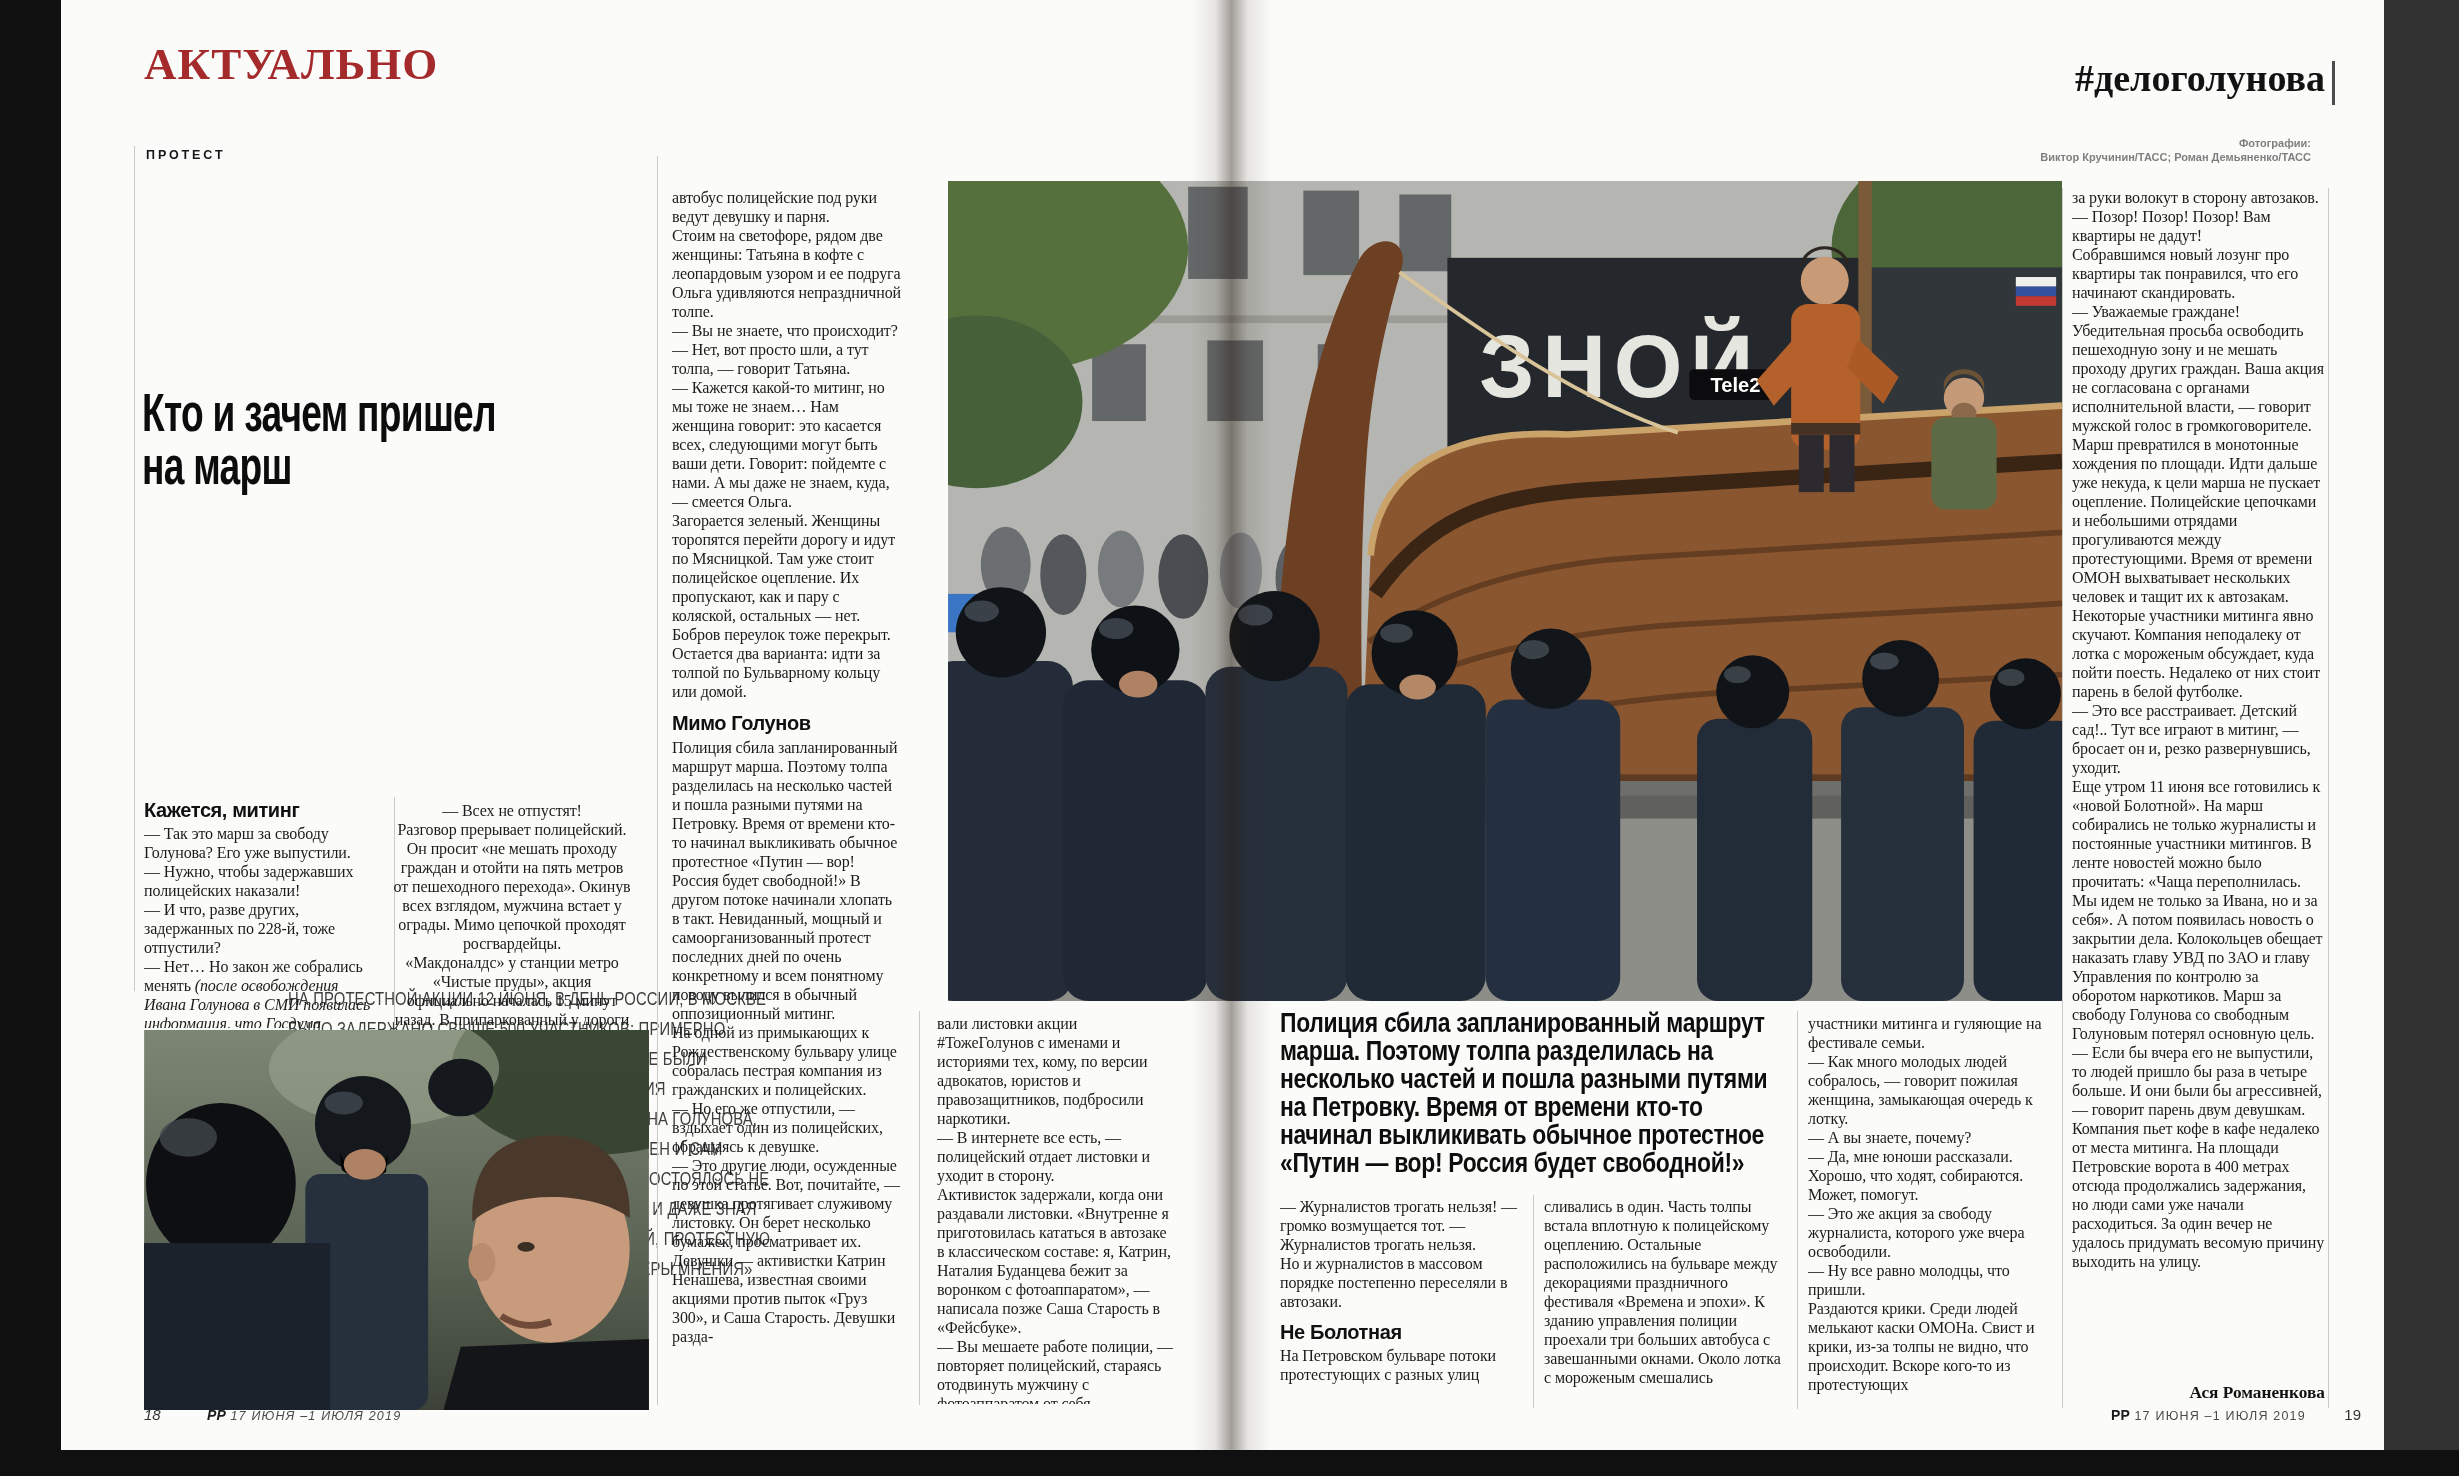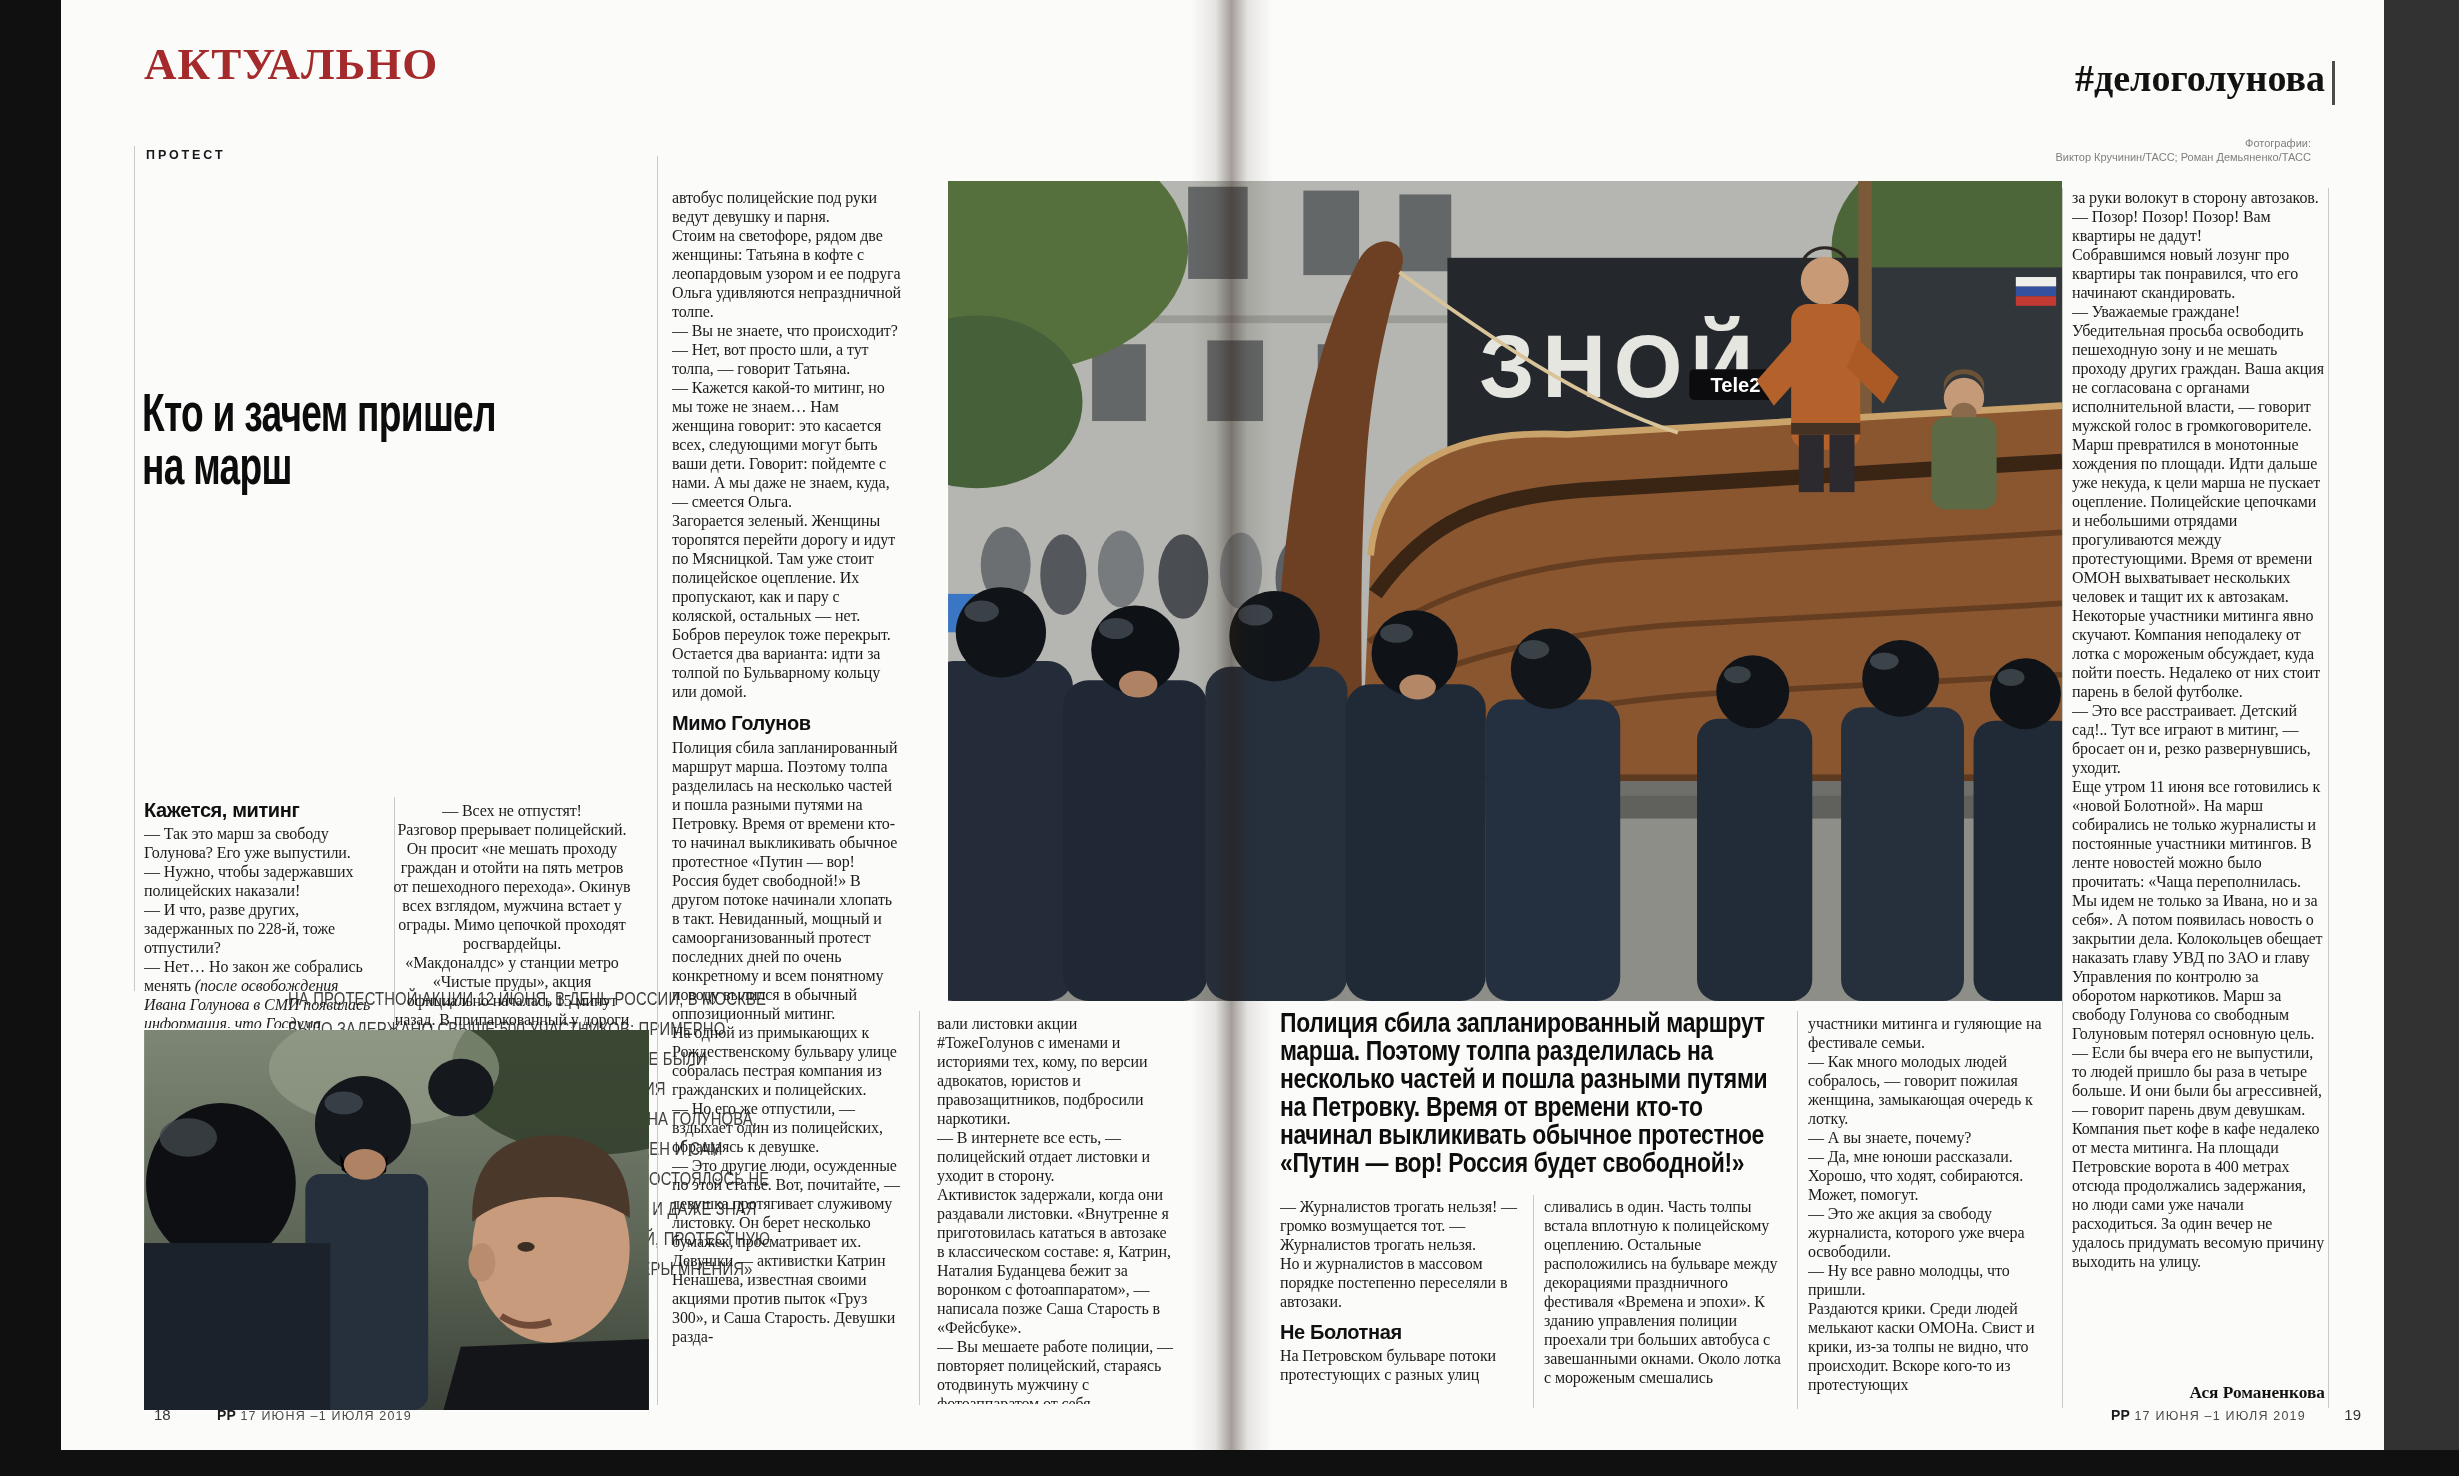--- a/index.html
+++ b/index.html
@@ -28,21 +28,21 @@
   #lead{left:144px;top:492px;width:634px;font-family:"Liberation Sans",sans-serif;
         font-size:19px;line-height:30px;color:#3e3e3e;text-transform:uppercase;
         letter-spacing:0.2px;transform:scaleX(0.78);}
   #pullquote{left:1280px;top:1009px;width:596px;font-family:"Liberation Sans",sans-serif;
              font-weight:bold;font-size:27px;line-height:28px;color:#0d0d0d;letter-spacing:-0.4px;
              transform:scaleX(0.85);}
   #hashtag{left:1883px;top:56px;width:442px;text-align:right;font-family:"Liberation Serif",serif;
            font-weight:bold;font-size:38px;color:#121212;}
   #hashbar{left:2332px;top:61px;width:2.9px;height:44px;background:#4c4c4c;}
   #credits{left:1927px;top:136px;width:384px;text-align:right;
-           font-family:"Liberation Sans",sans-serif;font-weight:normal;font-size:11px;
+           font-family:"Liberation Sans",sans-serif;font-weight:bold;font-size:11px;
            line-height:14.4px;color:#7f7f7f;}
   #author{left:2072px;top:1383px;width:253px;text-align:right;font-family:"Liberation Serif",serif;
           font-weight:bold;font-size:17.3px;color:#111;}
   .foot{top:1406px;font-family:"Liberation Sans",sans-serif;font-size:12.5px;color:#4a4a4a;
         letter-spacing:1.2px;}
   .foot b{font-size:14px;color:#1c1c1c;letter-spacing:0;}
   .foot .pn{font-size:15px;color:#333;letter-spacing:0;}
   #gutter{left:1191px;top:0;width:81px;height:1450px;z-index:40;
           background:linear-gradient(90deg,rgba(0,0,0,0) 0%,rgba(40,30,22,0.10) 30%,
           rgba(40,28,20,0.42) 50%,rgba(40,30,22,0.10) 70%,rgba(0,0,0,0) 100%);}
@@ -127,21 +127,21 @@
 
       <ellipse cx="424" cy="228" rx="82" ry="98" fill="#c79b7c"></ellipse>
       <path d="M342,200 C340,130 380,108 430,110 C486,112 508,150 506,196 C470,168 380,164 342,200 Z" fill="#4a392b"></path>
       <ellipse cx="352" cy="242" rx="14" ry="20" fill="#b98c6d"></ellipse>
       <ellipse cx="398" cy="226" rx="9" ry="5" fill="#3a2e24"></ellipse>
       <path d="M372,298 q24,16 52,6" stroke="#6f4a38" stroke-width="7" fill="none"></path>
       <path d="M330,330 L526,322 L526,396 L312,396 Z" fill="#141519"></path>
     </svg>
   </div>
 
-  <div class="abs foot" style="left:154px;width:576px;">
+  <div class="abs foot" style="left:144px;width:576px;font-style:italic;">
     <span class="pn">18</span>
     <span style="display:inline-block;width:37px;"></span>
     <b>РР</b>
     <span>17 ИЮНЯ –1 ИЮЛЯ 2019</span>
   </div>
 
   <div class="abs" style="left:908px;top:181px;width:1114px;height:820px;padding-left:40px;">
     <svg width="1114" height="820" viewBox="0 0 1160 854">
       <rect width="1160" height="854" fill="#b5b6b1"></rect>
 

